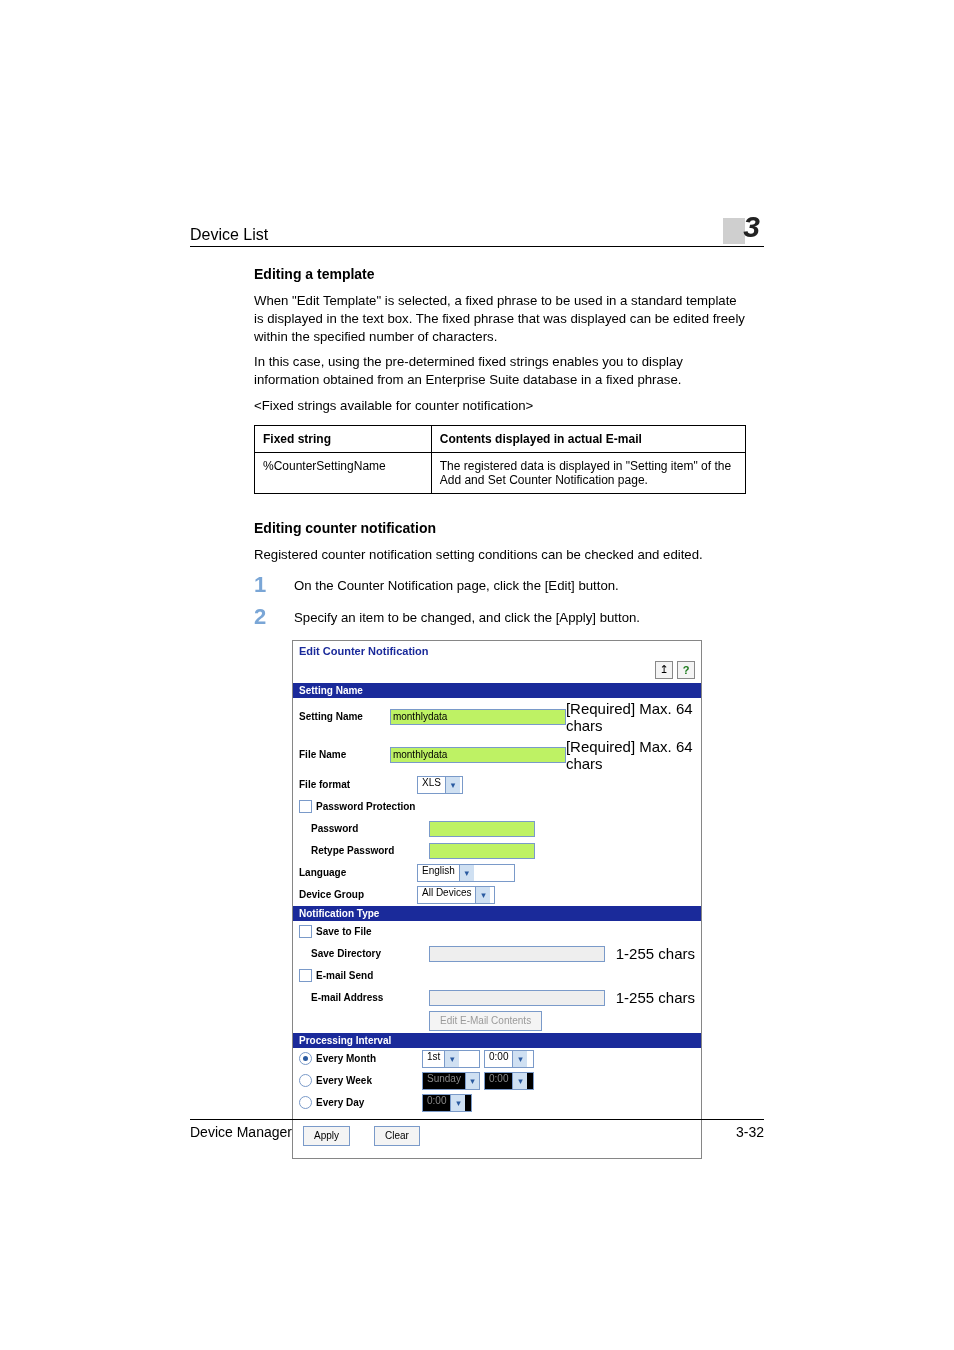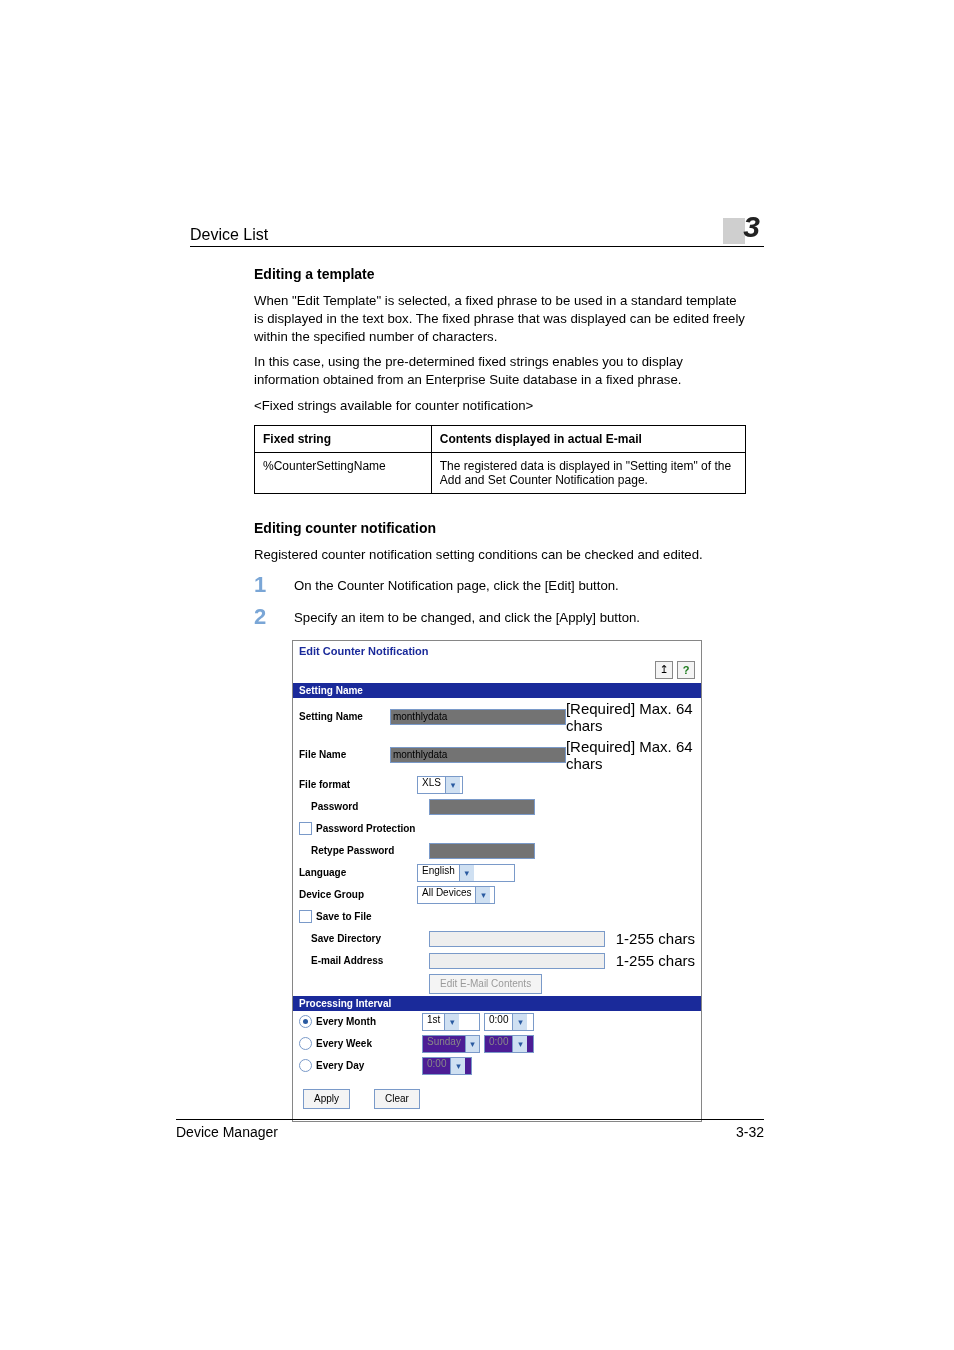--- a/index.html
+++ b/index.html
@@ -22,33 +22,33 @@
   .shot{border:1px solid #868686;font-family:Arial,Helvetica,sans-serif;font-size:10px;color:#000;margin-top:12px;margin-left:38px;width:408px;background:#fff}
   .shot .app-title{color:#1a2a9a;font-weight:bold;font-size:11px;padding:4px 6px}
   .shot .topbar-icons{display:flex;justify-content:flex-end;gap:4px;padding:0 6px 4px 6px}
   .ticon{width:16px;height:16px;border:1px solid #888;display:flex;align-items:center;justify-content:center;font-size:11px;background:#f4f4f4}
   .sec{background:#1a2a9a;color:#fff;font-weight:bold;font-size:10px;padding:2px 6px}
   .row{display:flex;align-items:center;padding:2px 6px;min-height:18px}
   .row .lab{width:118px;font-weight:bold}
   .row .lab2{width:118px;font-weight:bold;padding-left:12px}
   .row .ctl{display:flex;align-items:center;gap:4px}
   .row .note{margin-left:auto;font-size:15px}
-  .txtin{border:1px solid #7a9ac9;height:14px;background:#737373;padding:0 2px;font-size:10px}
+  .txtin{border:1px solid #7a9ac9;height:14px;background:#bef264;padding:0 2px;font-size:10px}
   .txtin.dis{background:#eee;color:#888}
   .sel{border:1px solid #7a9ac9;height:16px;background:#fff;display:flex;font-size:10px}
   .sel .selv{padding:0 4px}
   .sel .arr{width:14px;height:100%;background:#cfe0f2;border-left:1px solid #7a9ac9;display:flex;align-items:center;justify-content:center;color:#2a5aa0;font-size:9px}
-  .sel.dis{background:#4c1d95;color:#888}
+  .sel.dis{background:#000000;color:#888}
   .chk{width:11px;height:11px;border:1px solid #7a9ac9;background:#fff;flex:none}
   .rad{width:11px;height:11px;border:1px solid #7a9ac9;border-radius:50%;background:#fff;flex:none;display:flex;align-items:center;justify-content:center}
   .rad .dot{width:5px;height:5px;border-radius:50%;background:#2a5aa0}
   .btn{border:1px solid #7a9ac9;background:#f4f4f4;height:18px;padding:0 10px;display:flex;align-items:center;font-size:10px}
   .btn.dis{color:#9a9a9a}
   .btnrow{display:flex;justify-content:flex-start;gap:24px;padding:12px 10px}
-  .footer{position:absolute;bottom:210px;left:176px;right:190px;border-top:1px solid #000;padding-top:4px;display:flex;justify-content:space-between;font-size:14px}
+  .footer{position:absolute;bottom:210px;left:190px;right:190px;border-top:1px solid #000;padding-top:4px;display:flex;justify-content:space-between;font-size:14px}
 </style>
 </head>
 <body>
 
 <div class="page">
   <div class="running-head">
     <span class="title">Device List</span>
     <span class="chap-wrap">
       <span class="shade"></span>
       <span class="chap">3</span>
@@ -112,30 +112,30 @@
       <div class="row">
         <div class="lab">File format</div>
         <div class="ctl">
           <div class="sel" style="width:44px">
               <span class="selv">XLS</span>
               <span class="arr">▾</span>
             </div>
         </div>
       </div>
       <div class="row">
+        <div class="ctl">
+            <span class="chk"></span>
+          </div>
+        <div class="lab" style="width:auto;margin-left:4px">Password Protection</div>
+      </div>
+      <div class="row">
         <div class="lab2">Password</div>
         <div class="ctl">
             <input class="txtin" style="width: 100px;">
           </div>
-      </div>
-      <div class="row">
-        <div class="ctl">
-            <span class="chk"></span>
-          </div>
-        <div class="lab" style="width:auto;margin-left:4px">Password Protection</div>
       </div>
       <div class="row">
         <div class="lab2">Retype Password</div>
         <div class="ctl">
             <input class="txtin" style="width: 100px;">
           </div>
       </div>
       <div class="row">
         <div class="lab">Language</div>
         <div class="ctl">
@@ -148,32 +148,39 @@
       <div class="row">
         <div class="lab">Device Group</div>
         <div class="ctl">
             <div class="sel" style="width:76px">
               <span class="selv">All Devices</span>
               <span class="arr">▾</span>
             </div>
           </div>
       </div>
 
+      <div class="sec">Notification Type</div>
       <div class="row">
         <div class="ctl">
             <span class="chk"></span>
           </div>
         <div class="lab" style="width:auto;margin-left:4px">Save to File</div>
       </div>
       <div class="row">
         <div class="lab2">Save Directory</div>
         <div class="ctl">
             <input class="txtin dis" style="width: 170px;">
           </div>
         <div class="note">1-255 chars</div>
+      </div>
+      <div class="row">
+        <div class="ctl">
+            <span class="chk"></span>
+          </div>
+        <div class="lab" style="width:auto;margin-left:4px">E-mail Send</div>
       </div>
       <div class="row">
         <div class="lab2">E-mail Address</div>
         <div class="ctl">
             <input class="txtin dis" style="width: 170px;">
           </div>
         <div class="note">1-255 chars</div>
       </div>
       <div class="row">
         <div class="lab2"></div>

